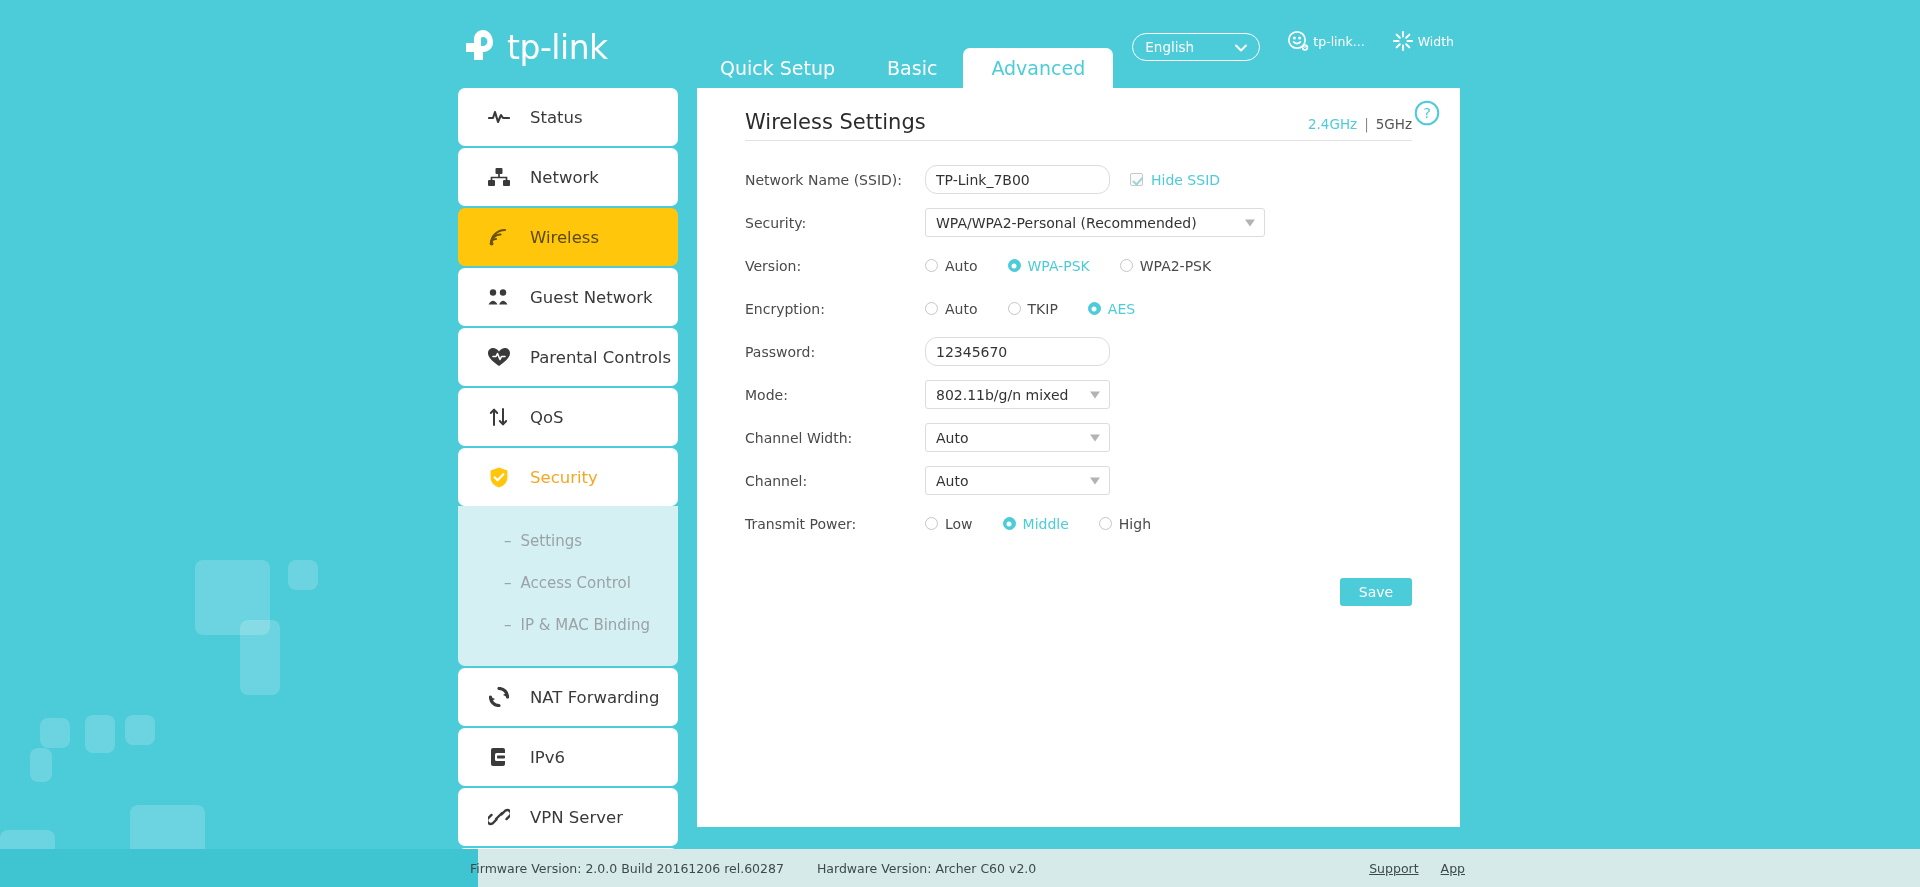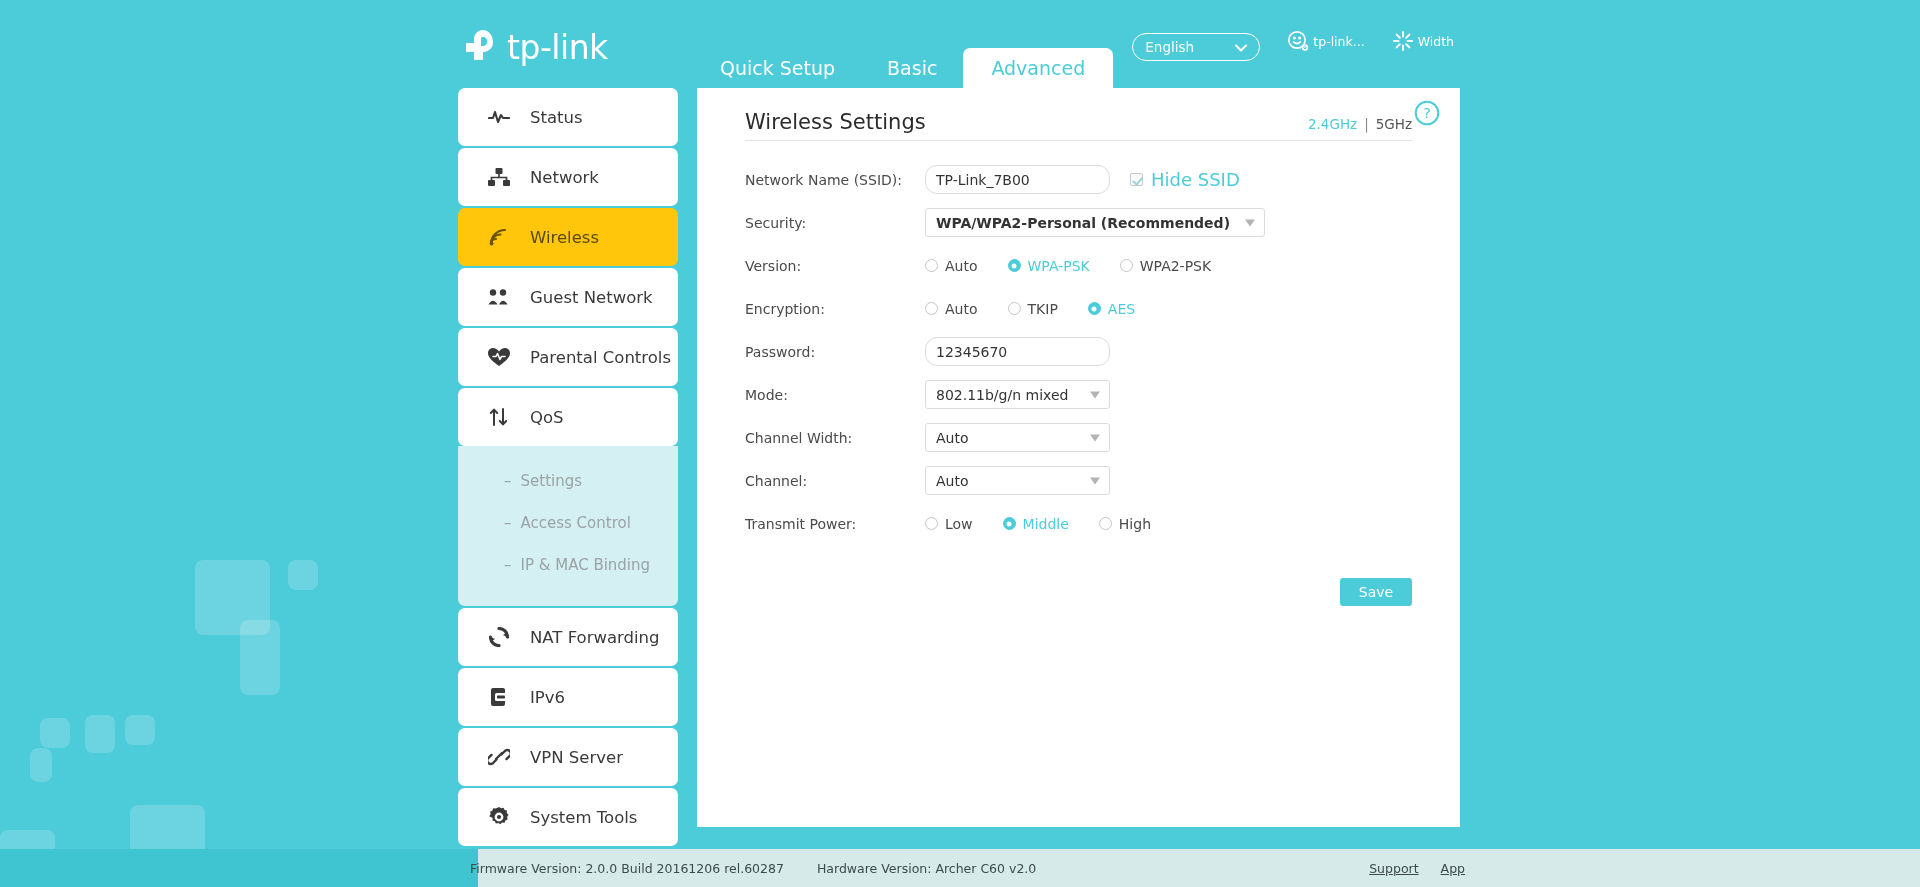--- a/index.html
+++ b/index.html
@@ -259,41 +259,41 @@
     padding: 0 10px;
     font-size: 14px;
     color: #333;
     background: #fff;
     display: flex;
     align-items: center;
     cursor: pointer;
     position: relative;
     user-select: none;
   }
-  .select-box.wide { width: 340px; font-weight: bold; }
+  .select-box.wide { width: 340px; }
   .select-box.narrow { width: 185px; }
   .select-box .tri {
     position: absolute;
     right: 9px;
     top: 50%;
     transform: translateY(-50%);
     width: 0; height: 0;
     border-left: 5.5px solid transparent;
     border-right: 5.5px solid transparent;
     border-top: 7px solid #b3b3b3;
   }
 
   .inline-check {
     display: flex;
     align-items: center;
     gap: 8px;
     margin-left: 20px;
     cursor: pointer;
   }
-  .inline-check .lbl { color: #4ccbd9; font-size: 18px; }
+  .inline-check .lbl { color: #4ccbd9; font-size: 14px; }
 
   .radio-group { display: flex; align-items: center; gap: 8px; }
   .radio-opt {
     display: flex;
     align-items: center;
     gap: 7px;
     cursor: pointer;
     margin-right: 22px;
   }
   .radio-opt .lbl { font-size: 14px; color: #4a4a4a; }
@@ -540,20 +540,29 @@
           <line x1="5" y1="17" x2="5" y2="2"></line>
           <path d="M1.8 5 L5 1.6 L8.2 5"></path>
           <line x1="14" y1="1" x2="14" y2="16"></line>
           <path d="M10.8 13 L14 16.4 L17.2 13"></path>
         </g>
       </svg>
     </span>
     <span>QoS</span>
   </div>
 
+  <div class="nav-item expanded">
+    <span class="nav-icon">
+      <svg width="18" height="21" viewBox="0 0 18 21" aria-hidden="true">
+        <path d="M9 0.6 L17.4 3.4 V10.5 C17.4 15.6 13.7 19.2 9 20.4 C4.3 19.2 0.6 15.6 0.6 10.5 V3.4 Z" fill="#ffc60b"></path>
+        <path d="M4.6 10.3 L7.6 13.3 L13.4 7.2" stroke="#ffffff" stroke-width="2.1" fill="none" stroke-linecap="round" stroke-linejoin="round"></path>
+      </svg>
+    </span>
+    <span>Security</span>
+  </div>
 
   <div id="submenu">
     <div class="submenu-item">
       <span class="dash">–</span>
       <span>Settings</span>
     </div>
     <div class="submenu-item">
       <span class="dash">–</span>
       <span>Access Control</span>
     </div>

